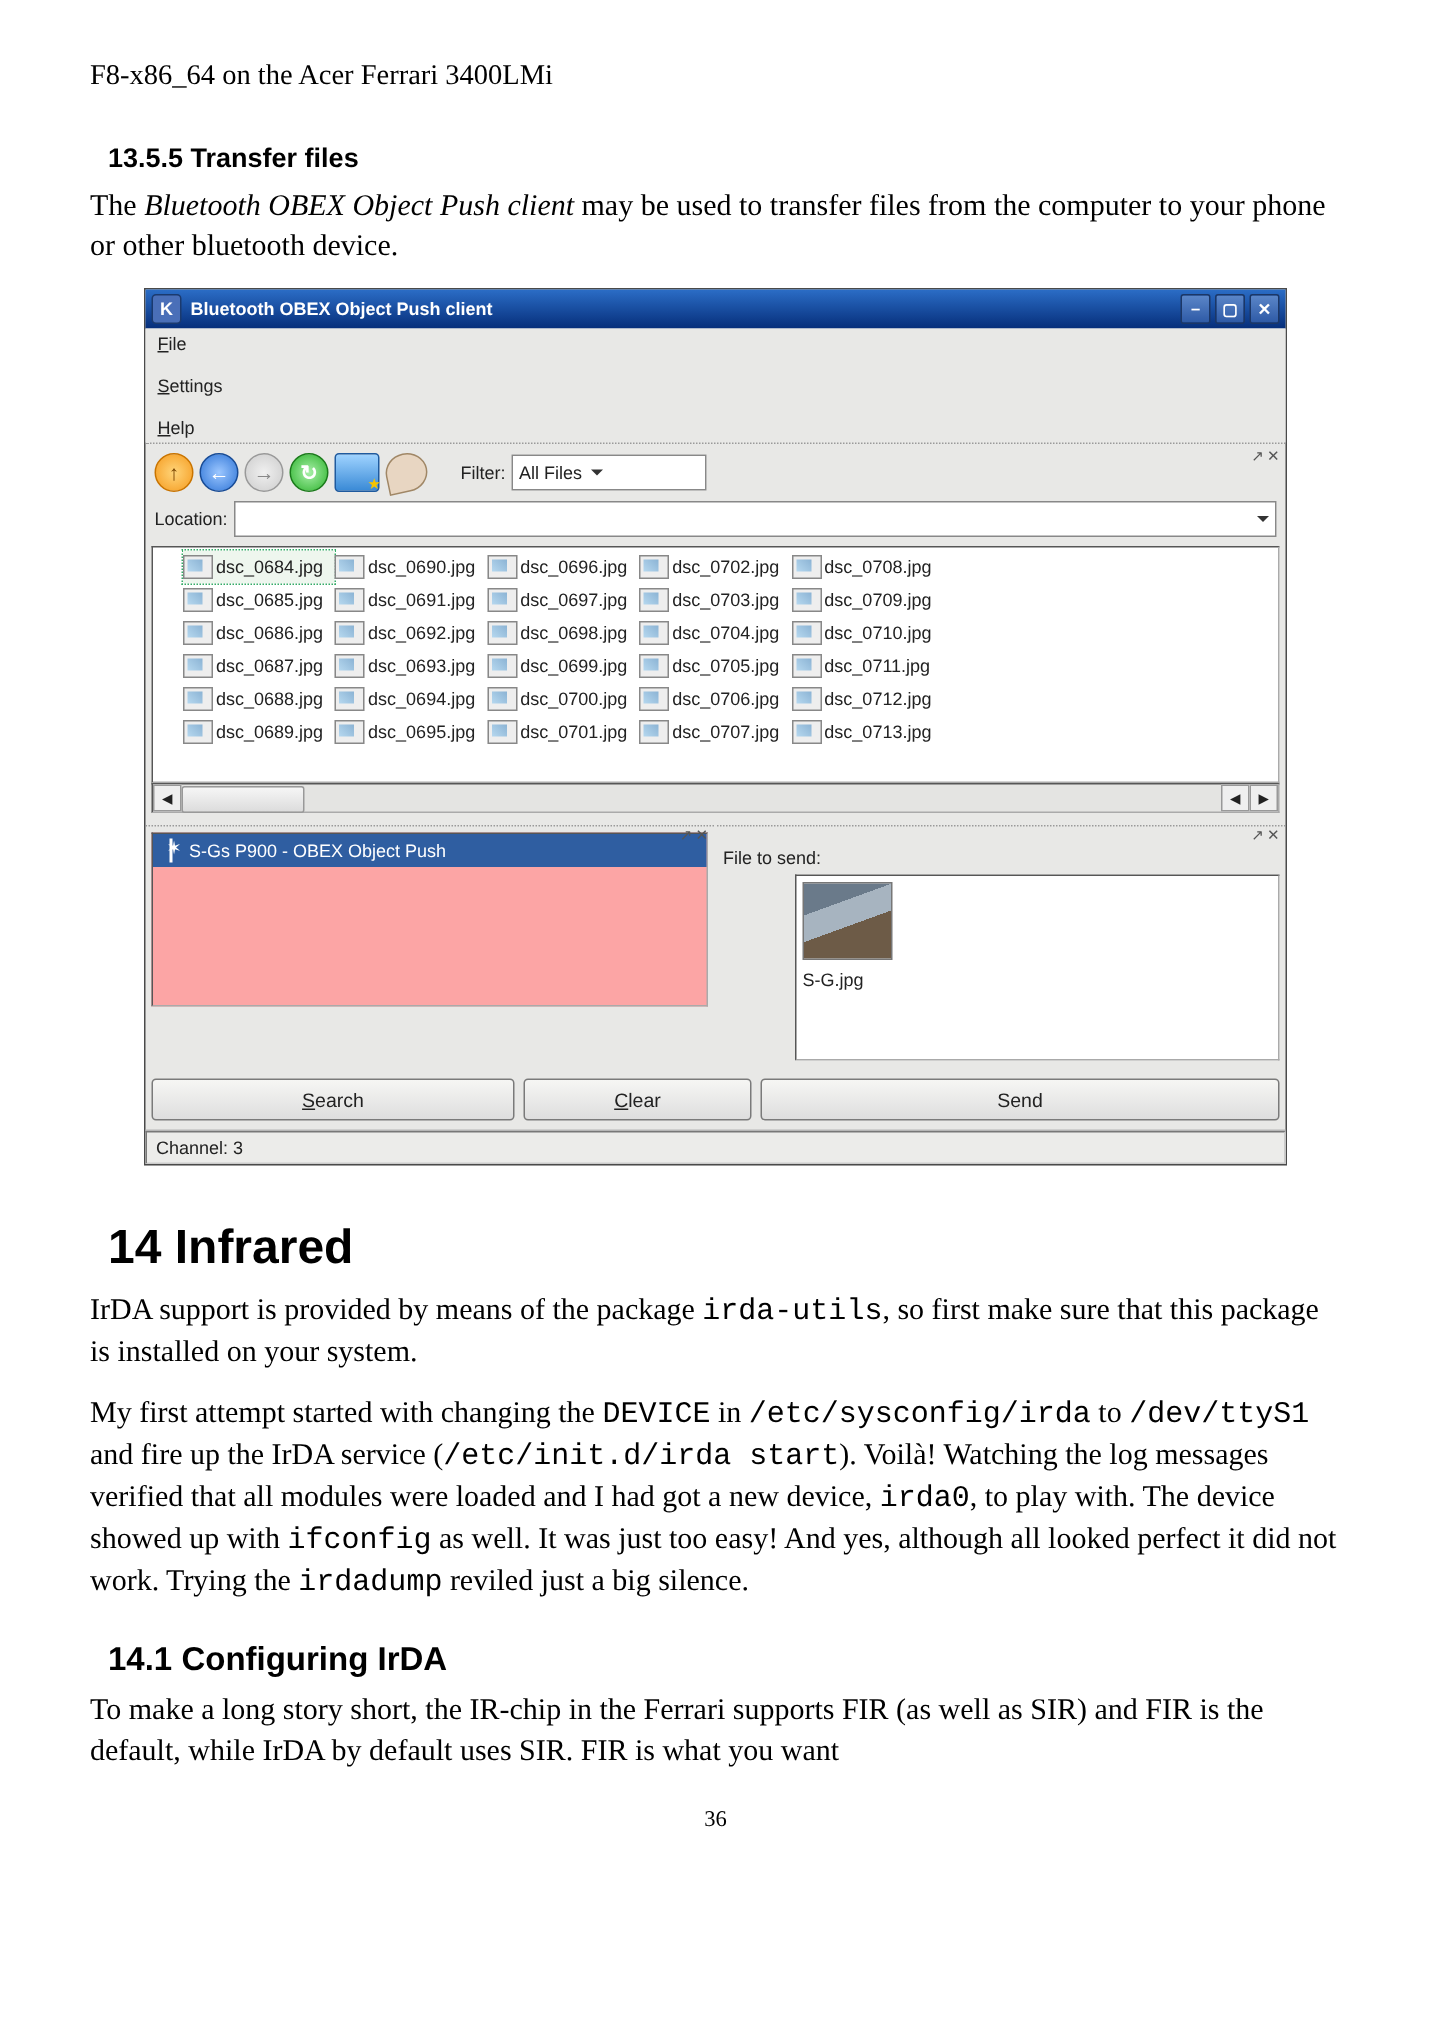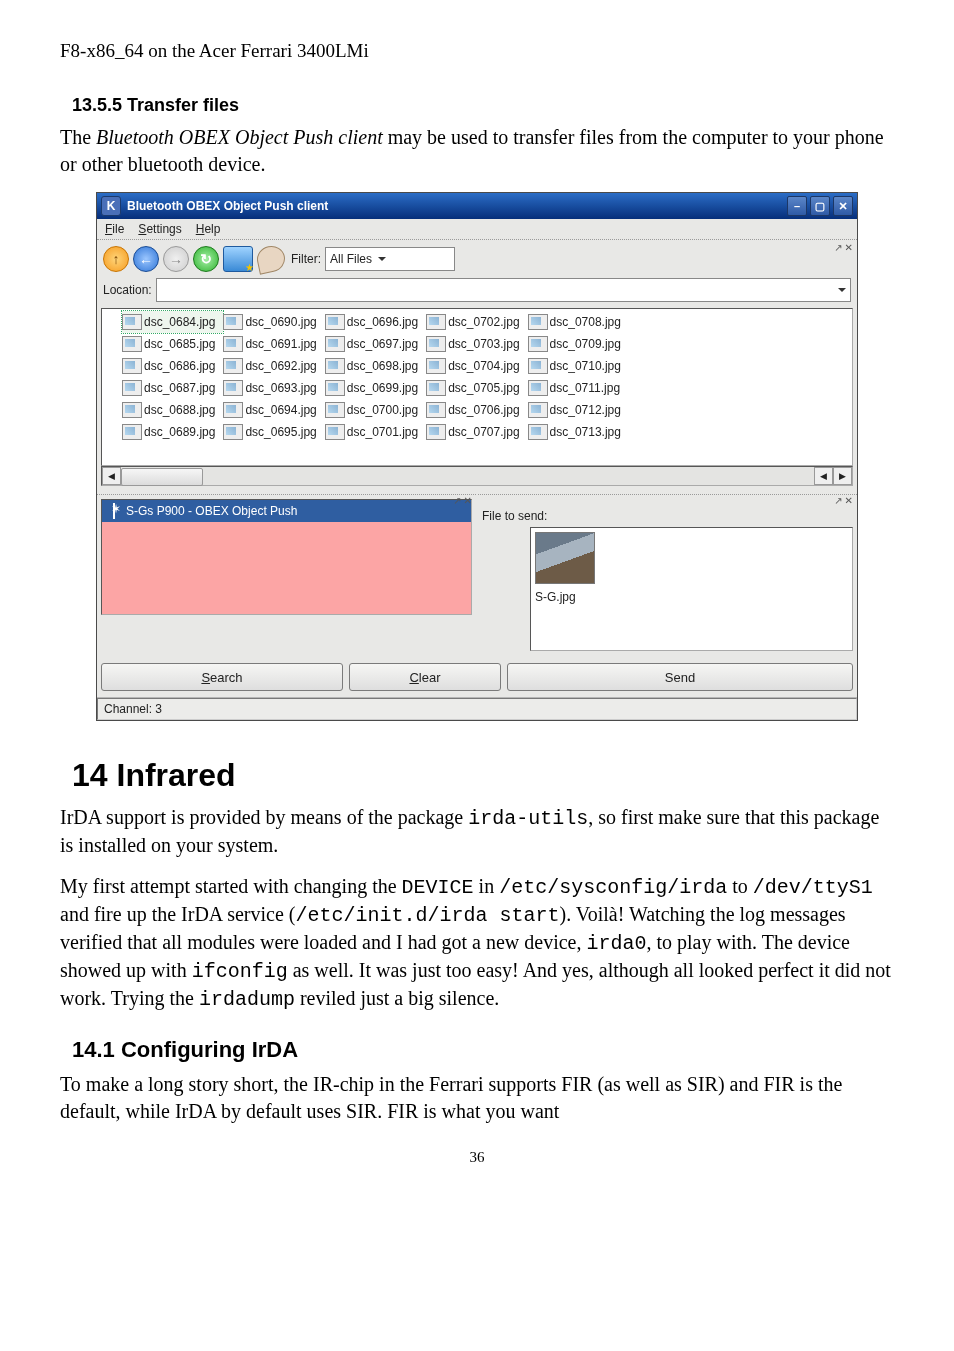--- a/index.html
+++ b/index.html
@@ -83,20 +83,21 @@
     border: 1px solid #1c3766;
     border-radius: 2px;
     display: flex; align-items: center; justify-content: center;
     font-size: 11px; font-weight: bold;
   }
 
   .menubar {
     display: flex; gap: 14px;
     padding: 3px 8px;
     background: #e8e8e6;
+    flex-direction: column;
   }
   .menubar span { cursor: default; }
   .menubar .u { text-decoration: underline; }
 
   .dotted-panel {
     border-top: 1px dotted #9a9a9a;
     padding: 2px 4px 6px 4px;
     position: relative;
   }
   .pane-btns {
@@ -128,21 +129,21 @@
   .folder-ic::after {
     content: "★"; position: absolute; right: -2px; bottom: -2px;
     font-size: 10px; color: #f5c400;
   }
   .palette-ic {
     width: 26px; height: 24px;
     border-radius: 50% 50% 50% 0;
     background: #e8d6c2; border: 1px solid #a08766;
     transform: rotate(-12deg);
   }
-  .filter-label { margin-left: 2px; }
+  .filter-label { margin-left: 18px; }
   .combo {
     height: 22px;
     border: 1px solid #888;
     background: #fff;
     display: inline-flex; align-items: center;
     padding: 0 4px;
   }
   .combo .caret {
     margin-left: 6px; font-size: 9px; color: #333;
     border-top: 4px solid #333; border-left: 4px solid transparent; border-right: 4px solid transparent;

